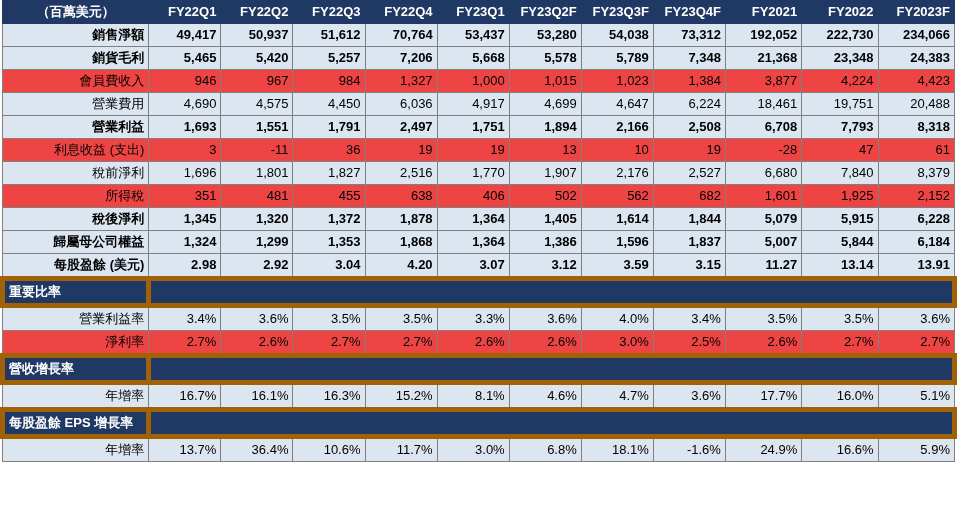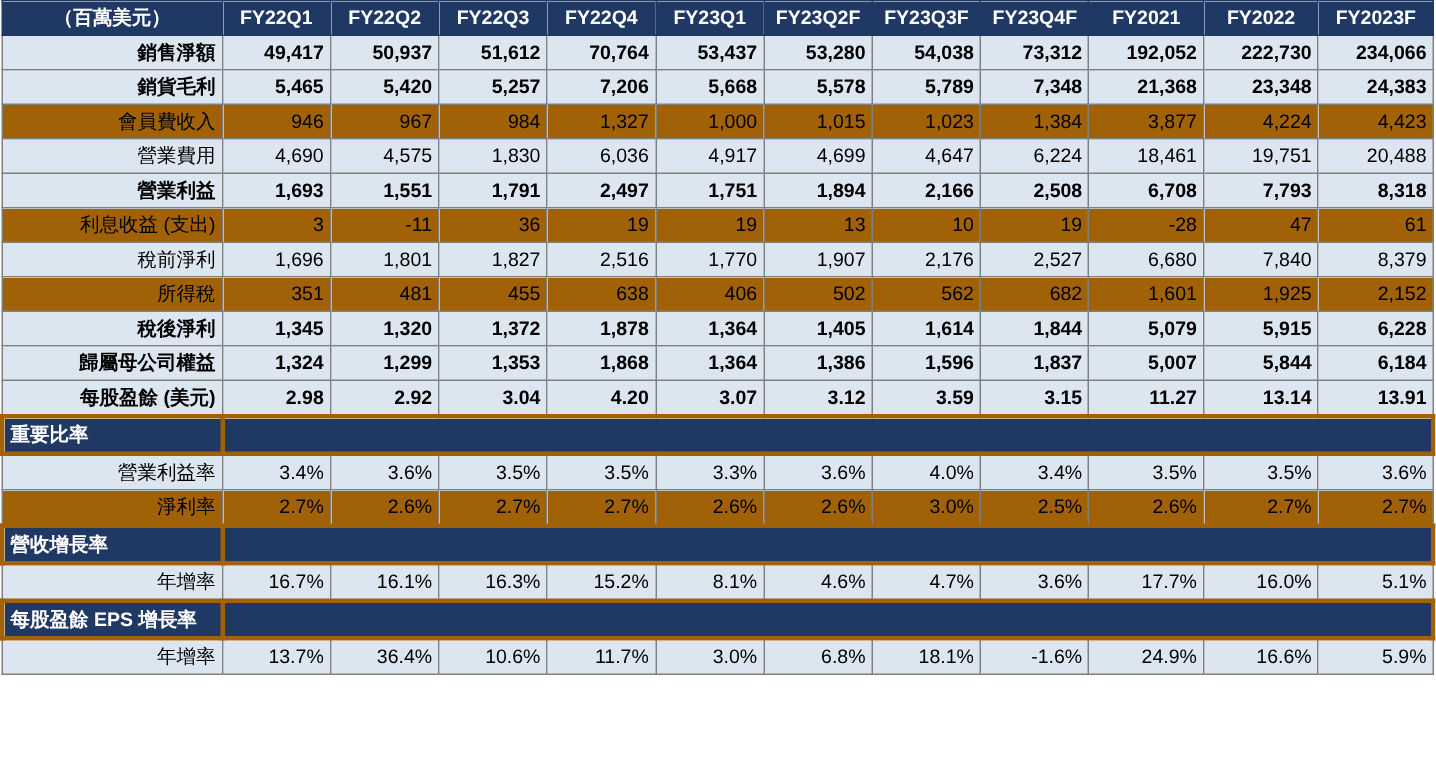--- a/index.html
+++ b/index.html
@@ -31,44 +31,44 @@
   }
   td.label {
     text-align: left;
     padding-left: 3px;
   }
   
   tr.header td {
     background: #1F3864;
     color: #ffffff;
     font-weight: bold;
-    text-align: center;
+    text-align: right;
     border: 1px solid #1F3864;
   }
   tr.header td.label {
     text-align: center;
   }
   
   td.bold {
     font-weight: bold;
   }
   tr.shaded td {
     background: #DCE6F1;
   }
   tr.plain td {
-    background: #a16207;
+    background: #ef4444;
     padding-left: 16px;
   }
   
   tr.band td {
     background: #1F3864;
     color: #ffffff;
     font-weight: bold;
     text-align: left;
-    border: 3px solid #a16207;
+    border: 5px solid #a16207;
   }
   
   col.c0 { width: 138px; }
   col.cq { width: 68px; }
   col.cy { width: 72px; }
 </style>
 </head>
 <body>
 
 <table class="fin">
@@ -140,21 +140,21 @@
         <td>1,023</td>
         <td>1,384</td>
         <td>3,877</td>
         <td>4,224</td>
         <td>4,423</td>
       </tr>
       <tr class="shaded">
         <td class="label">營業費用</td>
         <td>4,690</td>
         <td>4,575</td>
-        <td>1,830</td>
+        <td>4,450</td>
         <td>6,036</td>
         <td>4,917</td>
         <td>4,699</td>
         <td>4,647</td>
         <td>6,224</td>
         <td>18,461</td>
         <td>19,751</td>
         <td>20,488</td>
       </tr>
       <tr class="shaded">

